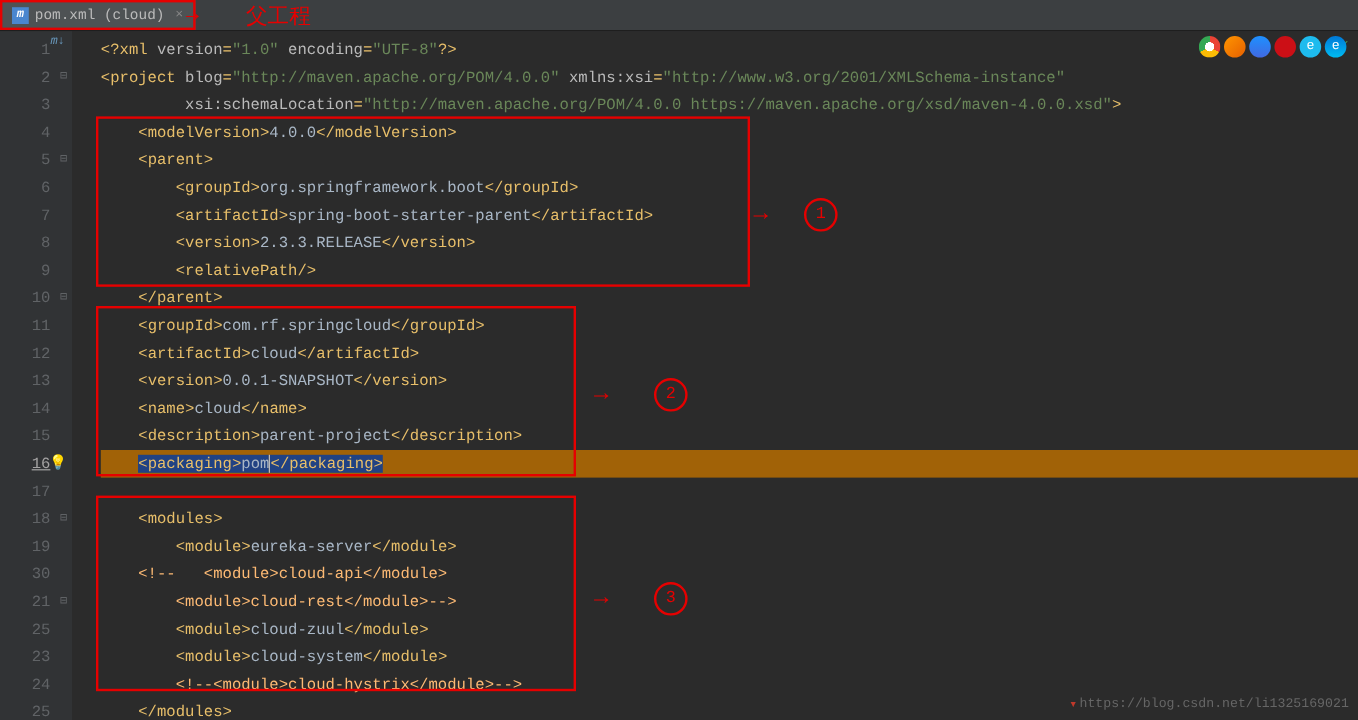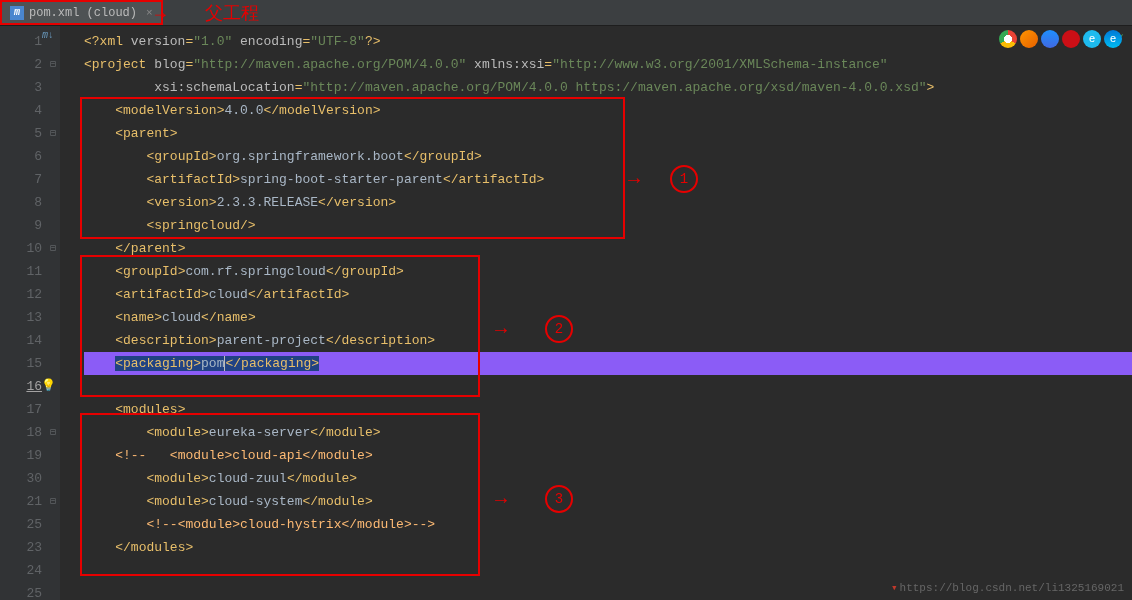--- a/index.html
+++ b/index.html
@@ -108,21 +108,21 @@
     .code-line {
       height: 23px;
       white-space: pre;
     }
     .tag { color: #e8bf6a; }
     .attr-name { color: #bababa; }
     .attr-value { color: #6a8759; }
     .text-content { color: #a9b7c6; }
     .comment { color: #fdba74; }
     .highlight-line {
-      background: #8b5cf6;
+      background: #a16207;
     }
     .selected-text {
       background: #214283;
     }
     .caret {
       border-left: 1px solid #bbbbbb;
     }
     .browser-icons {
       position: absolute;
       right: 10px;
@@ -245,31 +245,33 @@
 
   <div class="code">
     <div class="code-line"><span class="tag">&lt;?</span><span class="tag">xml</span><span class="attr-name"> version</span><span class="tag">=</span><span class="attr-value">"1.0"</span><span class="attr-name"> encoding</span><span class="tag">=</span><span class="attr-value">"UTF-8"</span><span class="tag">?&gt;</span></div>
     <div class="code-line"><span class="tag">&lt;</span><span class="tag">project</span><span class="attr-name"> blog</span><span class="tag">=</span><span class="attr-value">"http://maven.apache.org/POM/4.0.0"</span><span class="attr-name"> xmlns:xsi</span><span class="tag">=</span><span class="attr-value">"http://www.w3.org/2001/XMLSchema-instance"</span></div>
     <div class="code-line">         <span class="attr-name">xsi:schemaLocation</span><span class="tag">=</span><span class="attr-value">"http://maven.apache.org/POM/4.0.0 https://maven.apache.org/xsd/maven-4.0.0.xsd"</span><span class="tag">&gt;</span></div>
     <div class="code-line">    <span class="tag">&lt;</span><span class="tag">modelVersion</span><span class="tag">&gt;</span><span class="text-content">4.0.0</span><span class="tag">&lt;/</span><span class="tag">modelVersion</span><span class="tag">&gt;</span></div>
     <div class="code-line">    <span class="tag">&lt;</span><span class="tag">parent</span><span class="tag">&gt;</span></div>
     <div class="code-line">        <span class="tag">&lt;</span><span class="tag">groupId</span><span class="tag">&gt;</span><span class="text-content">org.springframework.boot</span><span class="tag">&lt;/</span><span class="tag">groupId</span><span class="tag">&gt;</span></div>
     <div class="code-line">        <span class="tag">&lt;</span><span class="tag">artifactId</span><span class="tag">&gt;</span><span class="text-content">spring-boot-starter-parent</span><span class="tag">&lt;/</span><span class="tag">artifactId</span><span class="tag">&gt;</span></div>
     <div class="code-line">        <span class="tag">&lt;</span><span class="tag">version</span><span class="tag">&gt;</span><span class="text-content">2.3.3.RELEASE</span><span class="tag">&lt;/</span><span class="tag">version</span><span class="tag">&gt;</span></div>
-    <div class="code-line">        <span class="tag">&lt;</span><span class="tag">springcloud</span><span class="tag">/&gt;</span></div>
+    <div class="code-line">        <span class="tag">&lt;</span><span class="tag">relativePath</span><span class="tag">/&gt;</span></div>
     <div class="code-line">    <span class="tag">&lt;/</span><span class="tag">parent</span><span class="tag">&gt;</span></div>
     <div class="code-line">    <span class="tag">&lt;</span><span class="tag">groupId</span><span class="tag">&gt;</span><span class="text-content">com.rf.springcloud</span><span class="tag">&lt;/</span><span class="tag">groupId</span><span class="tag">&gt;</span></div>
     <div class="code-line">    <span class="tag">&lt;</span><span class="tag">artifactId</span><span class="tag">&gt;</span><span class="text-content">cloud</span><span class="tag">&lt;/</span><span class="tag">artifactId</span><span class="tag">&gt;</span></div>
+    <div class="code-line">    <span class="tag">&lt;</span><span class="tag">version</span><span class="tag">&gt;</span><span class="text-content">0.0.1-SNAPSHOT</span><span class="tag">&lt;/</span><span class="tag">version</span><span class="tag">&gt;</span></div>
     <div class="code-line">    <span class="tag">&lt;</span><span class="tag">name</span><span class="tag">&gt;</span><span class="text-content">cloud</span><span class="tag">&lt;/</span><span class="tag">name</span><span class="tag">&gt;</span></div>
     <div class="code-line">    <span class="tag">&lt;</span><span class="tag">description</span><span class="tag">&gt;</span><span class="text-content">parent-project</span><span class="tag">&lt;/</span><span class="tag">description</span><span class="tag">&gt;</span></div>
     <div class="code-line highlight-line">    <span class="selected-text"><span class="tag">&lt;</span><span class="tag">packaging</span><span class="tag">&gt;</span><span class="text-content">pom</span></span><span class="caret"></span><span class="selected-text"><span class="tag">&lt;/</span><span class="tag">packaging</span><span class="tag">&gt;</span></span></div>
     <div class="code-line"></div>
     <div class="code-line">    <span class="tag">&lt;</span><span class="tag">modules</span><span class="tag">&gt;</span></div>
     <div class="code-line">        <span class="tag">&lt;</span><span class="tag">module</span><span class="tag">&gt;</span><span class="text-content">eureka-server</span><span class="tag">&lt;/</span><span class="tag">module</span><span class="tag">&gt;</span></div>
     <div class="code-line">    <span class="comment">&lt;!--   &lt;module&gt;</span><span class="comment">cloud-api</span><span class="comment">&lt;/module&gt;</span></div>
+    <div class="code-line">        <span class="comment">&lt;module&gt;</span><span class="comment">cloud-rest</span><span class="comment">&lt;/module&gt;--&gt;</span></div>
     <div class="code-line">        <span class="tag">&lt;</span><span class="tag">module</span><span class="tag">&gt;</span><span class="text-content">cloud-zuul</span><span class="tag">&lt;/</span><span class="tag">module</span><span class="tag">&gt;</span></div>
     <div class="code-line">        <span class="tag">&lt;</span><span class="tag">module</span><span class="tag">&gt;</span><span class="text-content">cloud-system</span><span class="tag">&lt;/</span><span class="tag">module</span><span class="tag">&gt;</span></div>
     <div class="code-line">        <span class="comment">&lt;!--&lt;module&gt;</span><span class="comment">cloud-hystrix</span><span class="comment">&lt;/module&gt;--&gt;</span></div>
     <div class="code-line">    <span class="tag">&lt;/</span><span class="tag">modules</span><span class="tag">&gt;</span></div>
   </div>
 </div>
 
 <span class="ml-icon">m↓</span>
 <span class="check-mark">✓</span>
 

